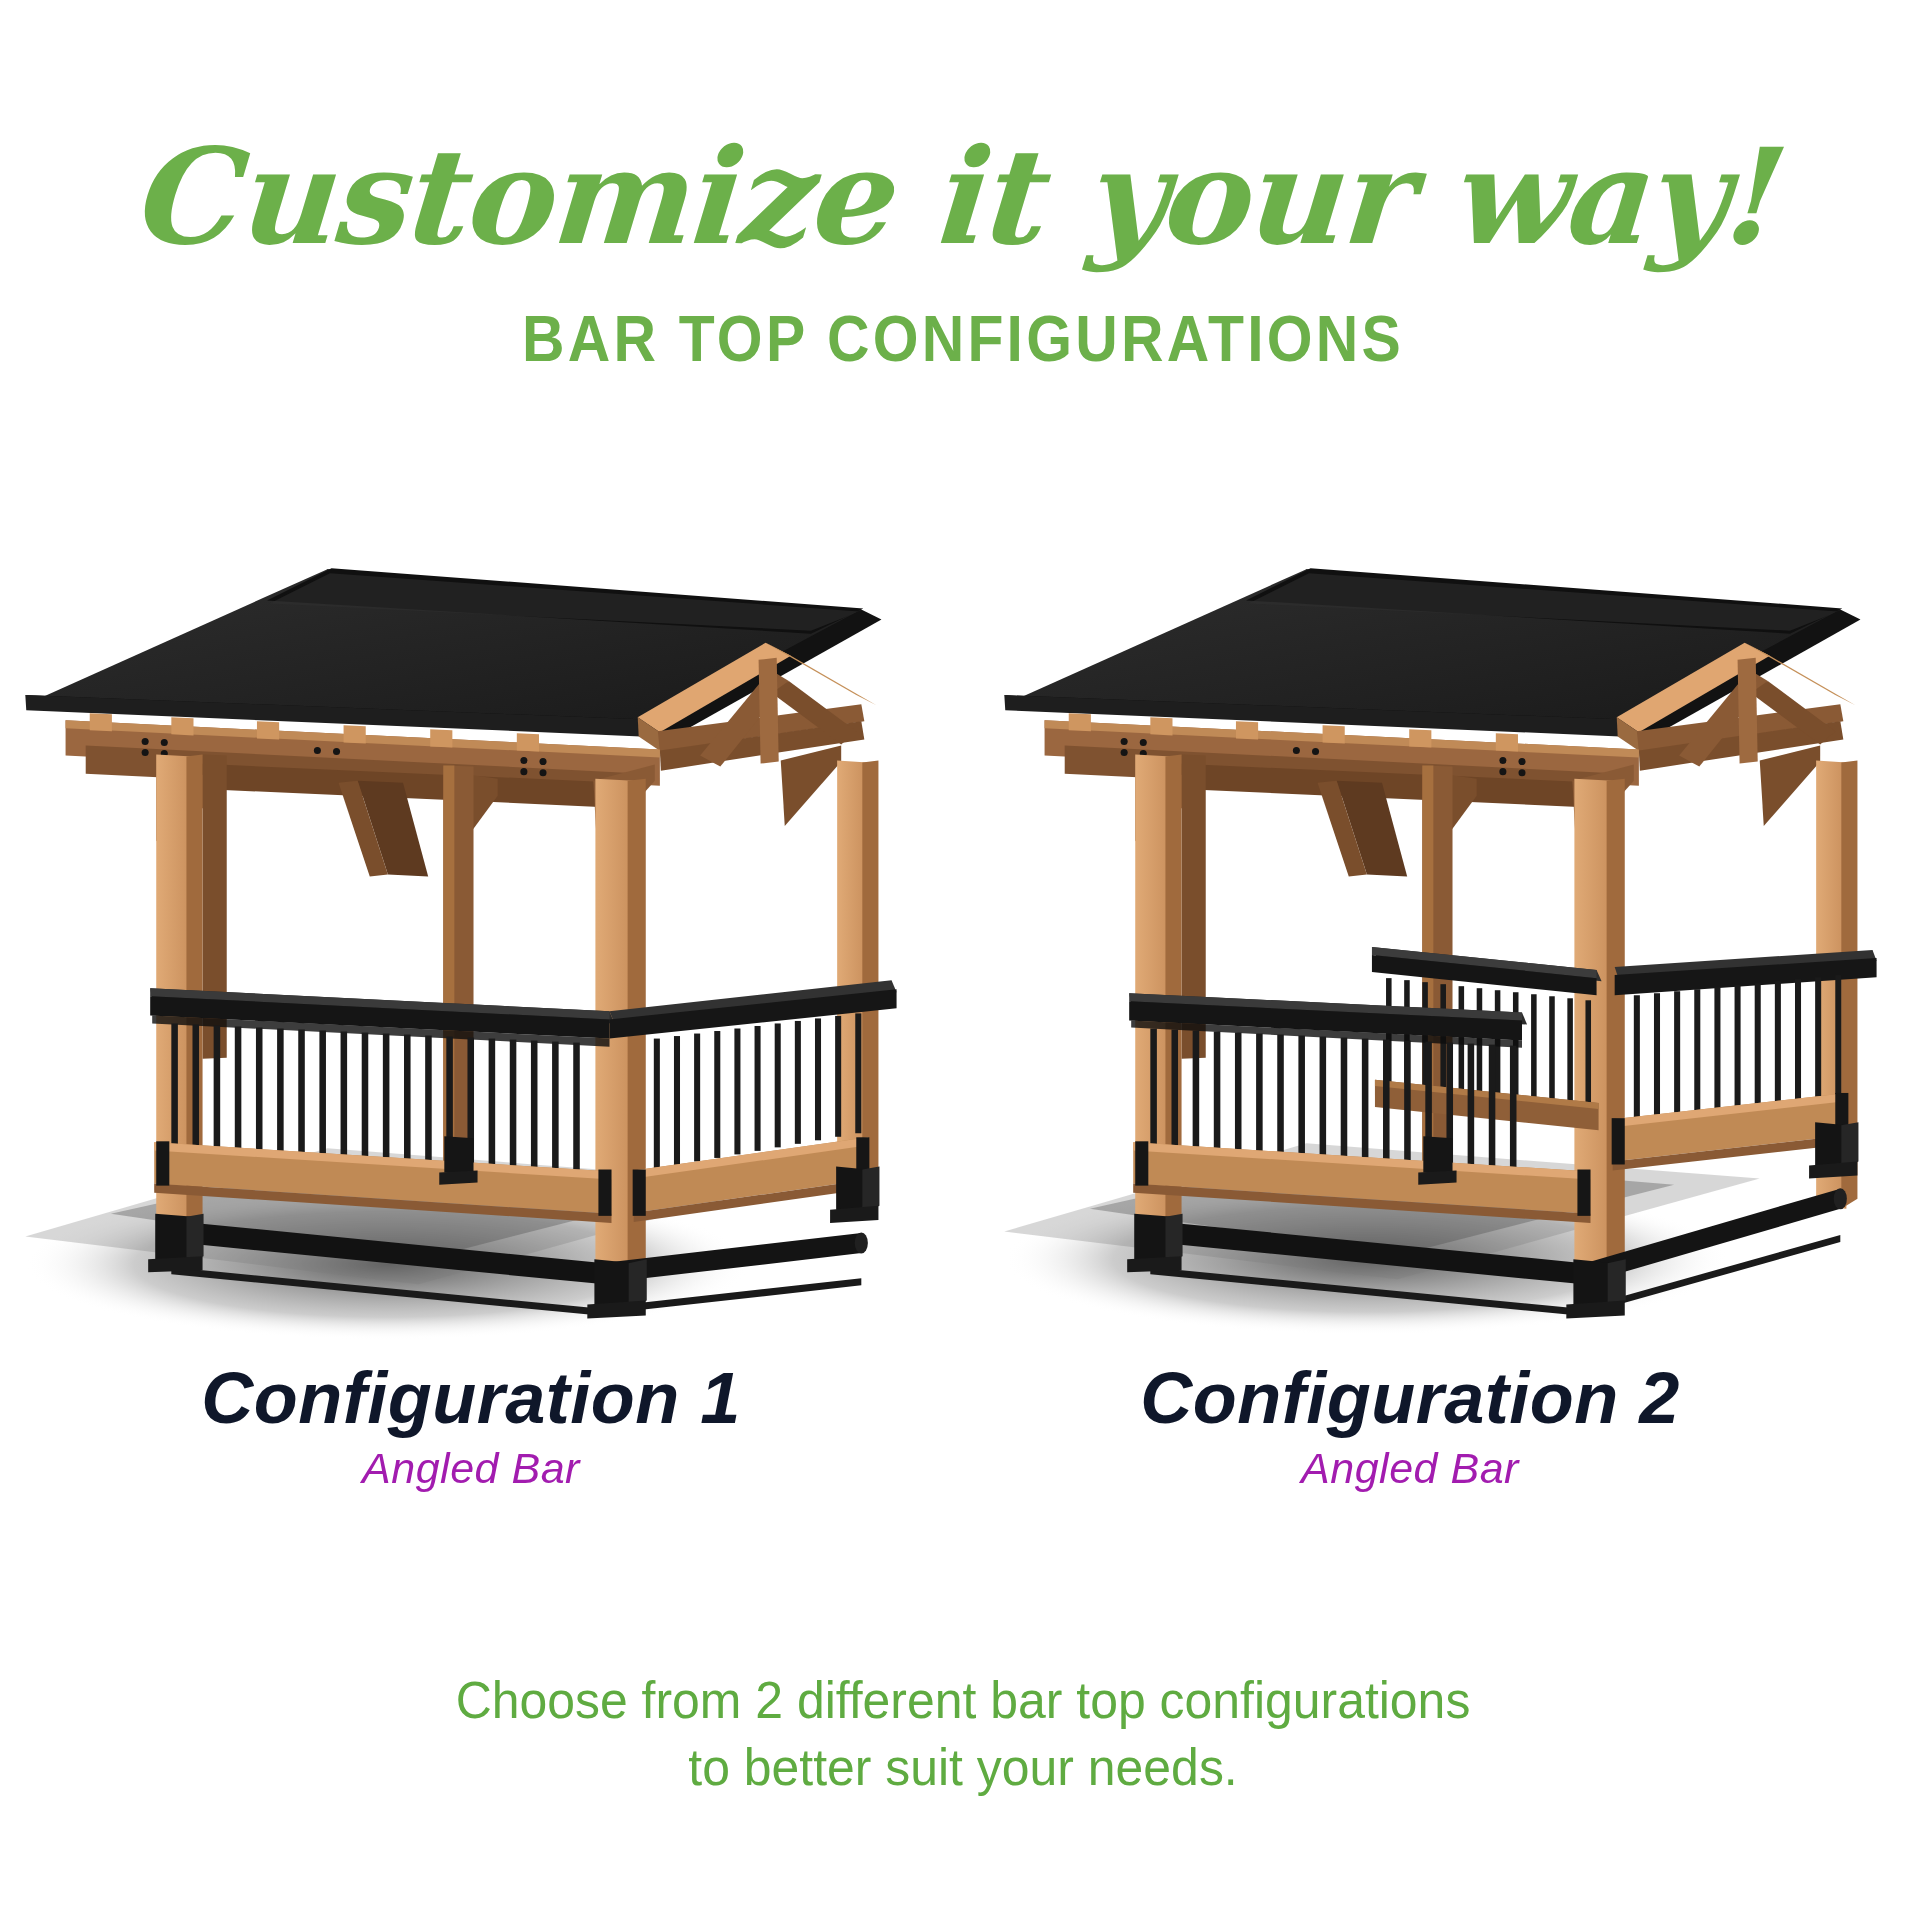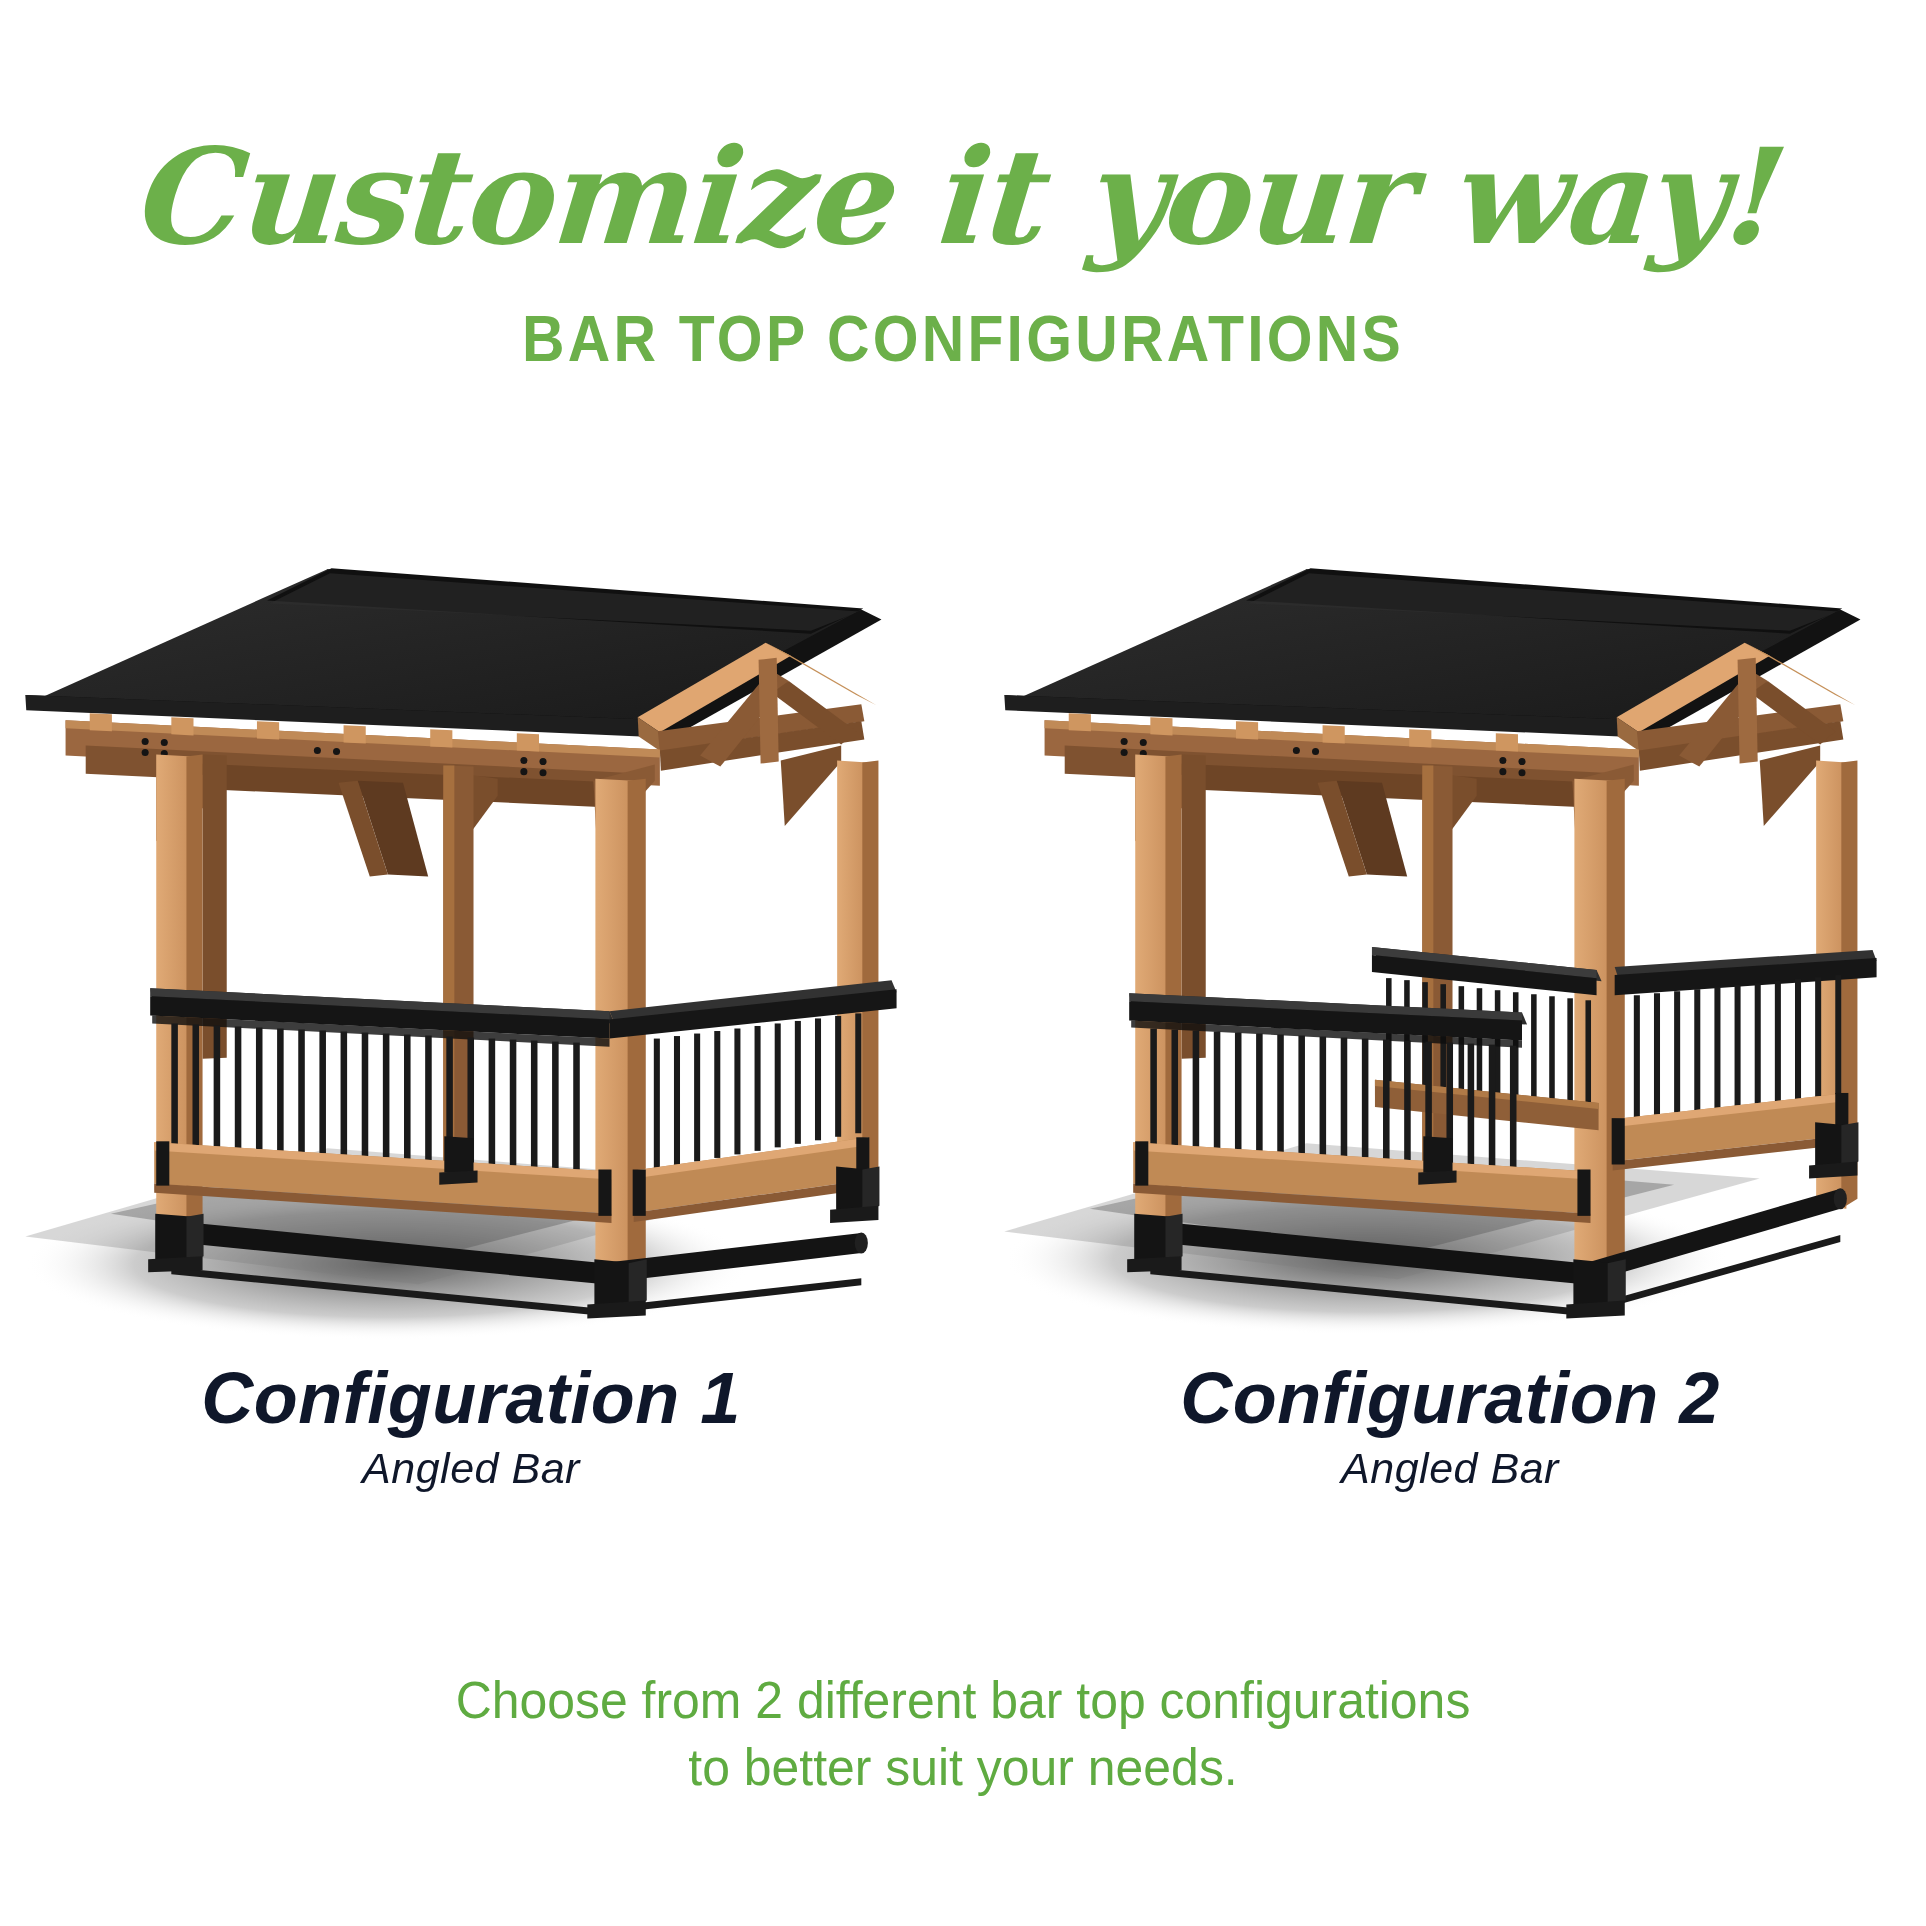--- a/index.html
+++ b/index.html
@@ -41,31 +41,31 @@
   .unit{position:absolute;top:0;width:932px;height:831px;}
   .unit.left{left:5px;}
   .unit.right{left:984px;}
 
   svg.gz{position:absolute;left:0;top:0;width:932px;height:831px;overflow:visible;}
 
   
   .caps{position:absolute;left:0;top:1360px;width:1926px;height:151px;}
   .cap{position:absolute;top:0;width:932px;text-align:center;}
   .cap.left{left:5px;}
-  .cap.right{left:984px;}
+  .cap.right{left:944px;}
   .cap-title{
     font-family:"Liberation Sans",sans-serif;
     font-weight:bold;font-style:italic;
     font-size:72px;color:#0f172a;letter-spacing:0.5px;
     line-height:1.08;
   }
   .cap-sub{
     font-family:"Liberation Sans",sans-serif;
     font-weight:normal;font-style:italic;
-    font-size:43px;color:#0f172a;letter-spacing:0.5px;
+    font-size:43px;color:#a21caf;letter-spacing:0.5px;
     margin-top:7px;line-height:1.1;
   }
 
   
   .footer{
     position:absolute;left:0;right:0;top:1667px;
     text-align:center;
     font-family:"Liberation Sans",sans-serif;
     font-size:52px;
     line-height:1.28;

